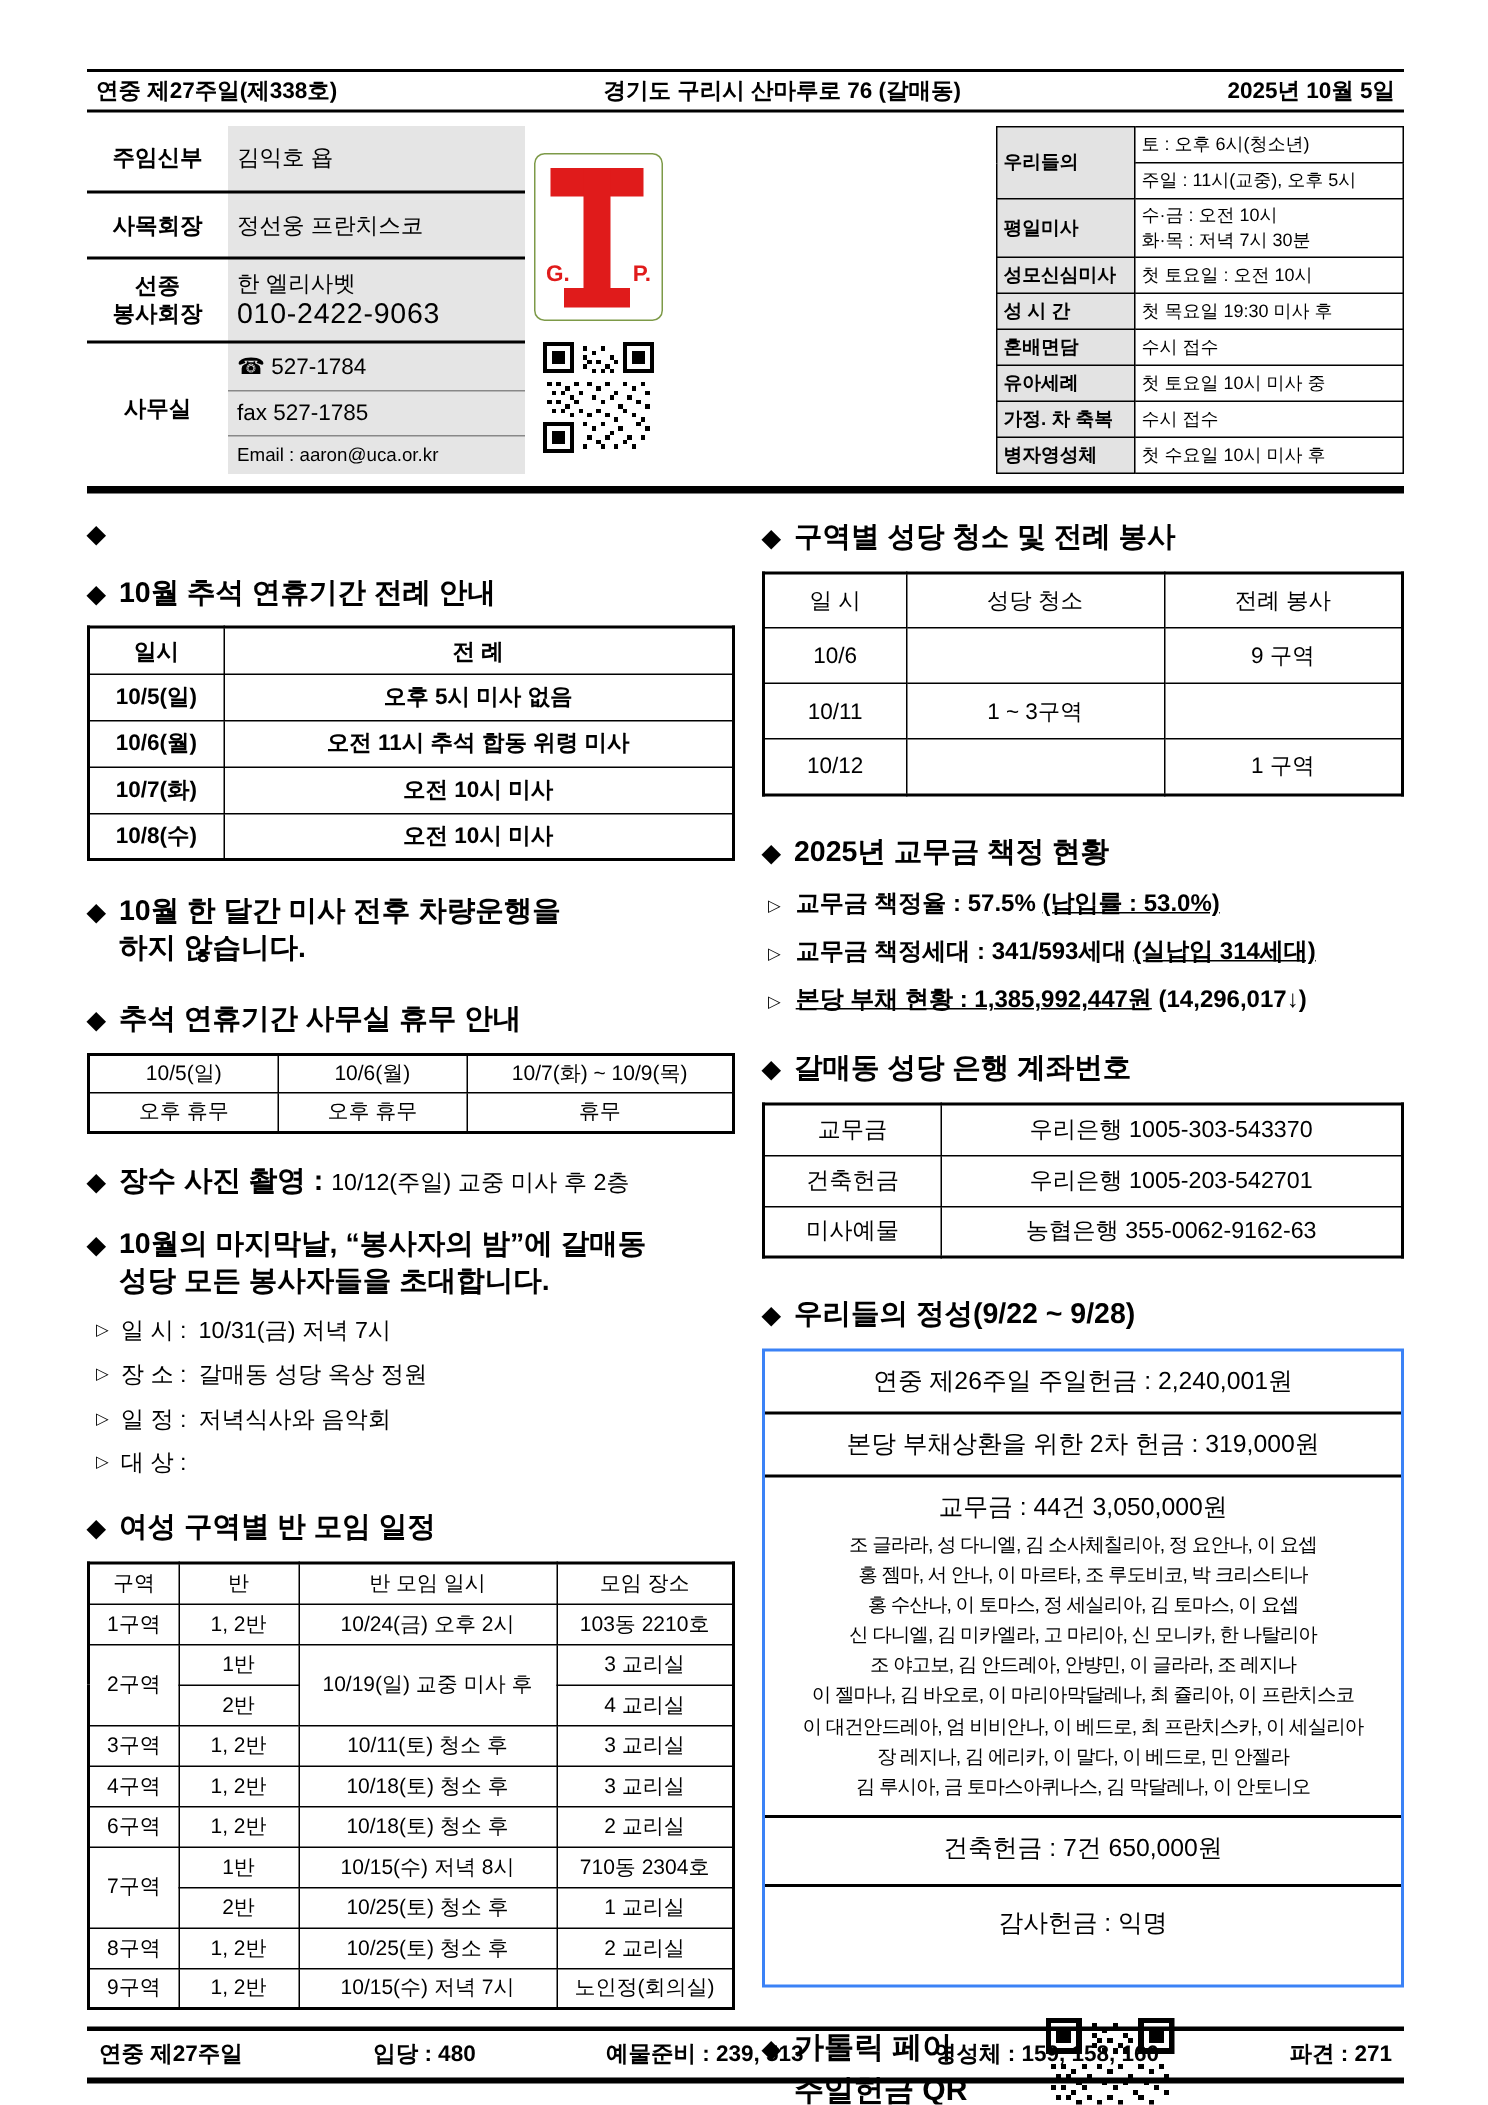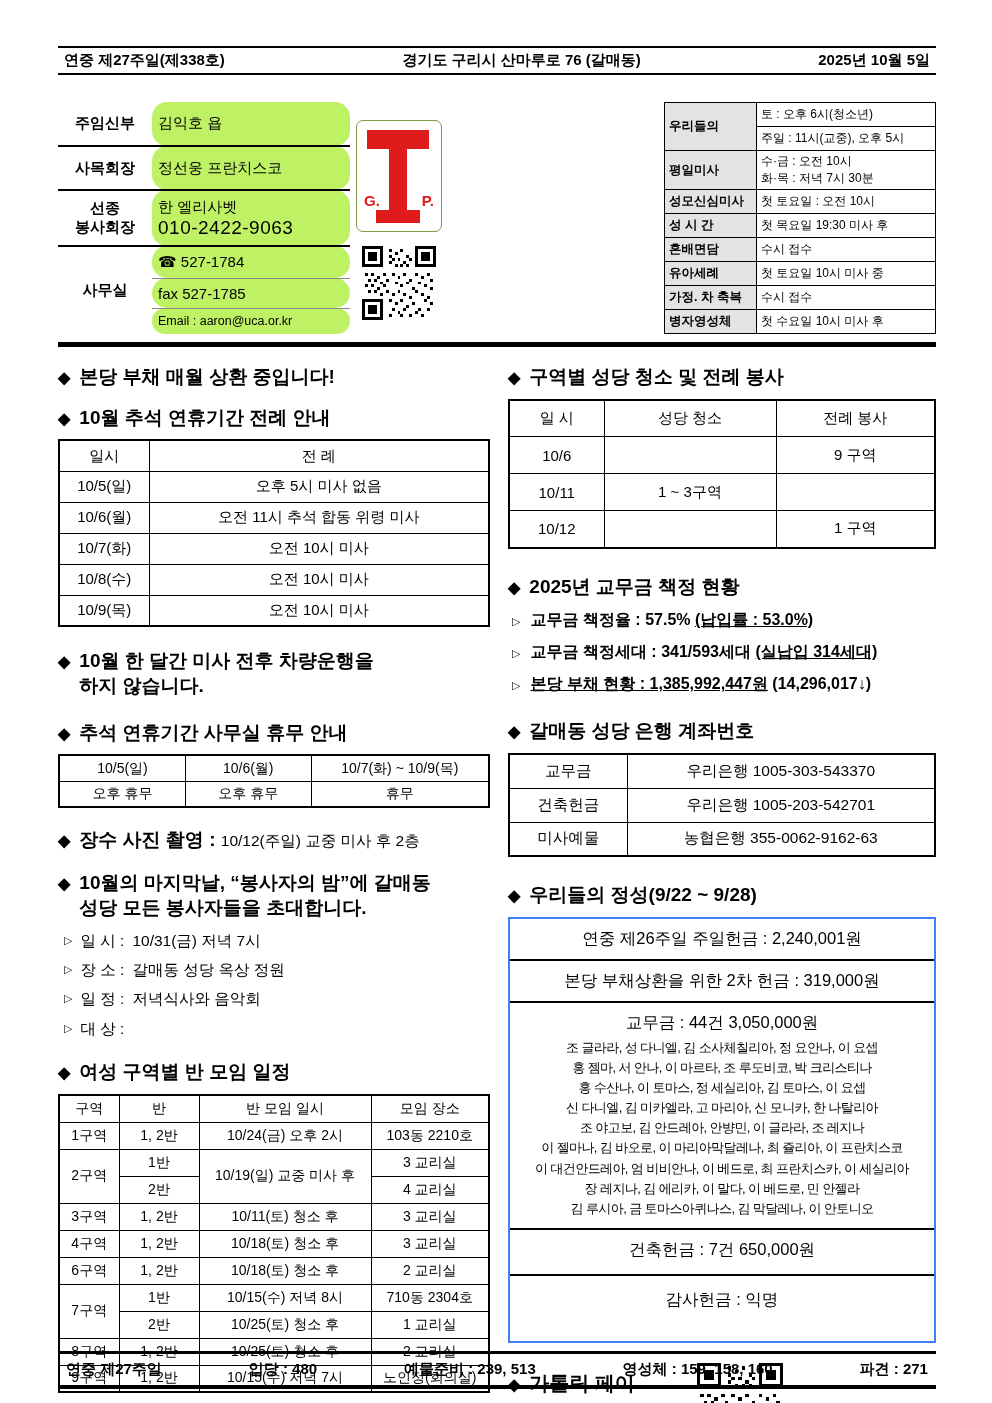--- a/index.html
+++ b/index.html
@@ -10,26 +10,26 @@
   }
   .page { position:absolute; left:58px; top:46px; width:878px; }
   .pre { white-space: pre-line; }
 
   
   .topbar { display:flex; justify-content:space-between; align-items:center;
     border-top:2px solid #000; border-bottom:2px solid #000;
     font-weight:bold; font-size:15px; padding:3px 6px; }
 
   
-  .masthead { display:flex; justify-content:space-between; margin-top:27px; }
+  .masthead { display:flex; justify-content:space-between; margin-top:9px; }
   table { border-collapse:collapse; }
   .contacts { width:292px; font-size:15px; }
   .contacts td { padding:3px 6px; vertical-align:middle; }
   .contacts .cl { width:94px; text-align:center; font-weight:bold; background:#fff; }
-  .contacts .cv { background:#bef264;border-radius:15px; }
+  .contacts .cv { background:#e5e5e5; }
   .contacts tr.mrow td { border-top:2px solid #000; }
   .contacts tr.first td { border-top:none; }
   .contacts tr.srow td { border-top:1px solid #888; }
   .contacts .phone { font-size:19px; letter-spacing:0.5px; }
   .contacts .email { font-size:12.5px; }
   .contacts .r1 { height:44px; } .contacts .r3 td { height:56px; }
 
   .centerblk { width:308px; display:flex; gap:10px; }
   .logocol { width:92px; display:flex; flex-direction:column; align-items:center; gap:14px; padding-top:18px; }
   .titlecol { flex:1; text-align:center; padding-top:6px; }
@@ -50,21 +50,21 @@
   .colL { width:432px; } .colR { width:428px; }
 
   .h { display:flex; gap:9px; align-items:baseline; font-weight:bold; font-size:19px; margin:16px 0 9px 0; line-height:1.3; }
   .h .d { font-size:16px; }
   .h .desc { font-weight:normal; font-size:15.5px; }
 
   .tbl { width:100%; border:2px solid #000; font-size:15px; text-align:center; }
   .tbl th, .tbl td { border:1.5px solid #000; padding:4px 4px; }
   .tbl th { font-weight:normal; }
 
-  .chuseok td, .chuseok th { height:31px; }
+  .chuseok td, .chuseok th { height:31px;font-weight:bold; }
   .chuseok .c0 { width:90px; }
 
   .office { font-size:14px; }
   .office td, .office th { height:26px; padding:2px; }
 
   .blist { margin:2px 0 0 6px; font-size:15.5px; }
   .blist .item { display:flex; gap:8px; margin:7px 0; line-height:1.45; }
   .blist .tri { font-size:11px; padding-top:3px; }
   .blist .lab { white-space:nowrap; }
 
@@ -229,21 +229,20 @@
   </div>
 
   <div class="thick"></div>
 
   <div class="cols">
 
     <div class="colL">
 
       <div class="h" style="margin-top:8px">
         <span class="d">◆</span>
-        <span>본당 부채 매월 상환 중입니다!</span>
       </div>
 
       <div class="h">
         <span class="d">◆</span>
         <span>10월 추석 연휴기간 전례 안내</span>
       </div>
       <table class="tbl chuseok">
         <tbody>
             <tr>
           <th class="c0">일시</th>
@@ -256,24 +255,20 @@
         <tr>
               <td>10/6(월)</td>
               <td>오전 11시 추석 합동 위령 미사</td>
             </tr>
         <tr>
               <td>10/7(화)</td>
               <td>오전 10시 미사</td>
             </tr>
         <tr>
               <td>10/8(수)</td>
-              <td>오전 10시 미사</td>
-            </tr>
-        <tr>
-              <td>10/9(목)</td>
               <td>오전 10시 미사</td>
             </tr>
       </tbody>
         </table>
 
       <div class="h" style="margin-top:22px">
         <span class="d">◆</span>
         <span class="pre">10월 한 달간 미사 전후 차량운행을
 하지 않습니다.</span>
       </div>

